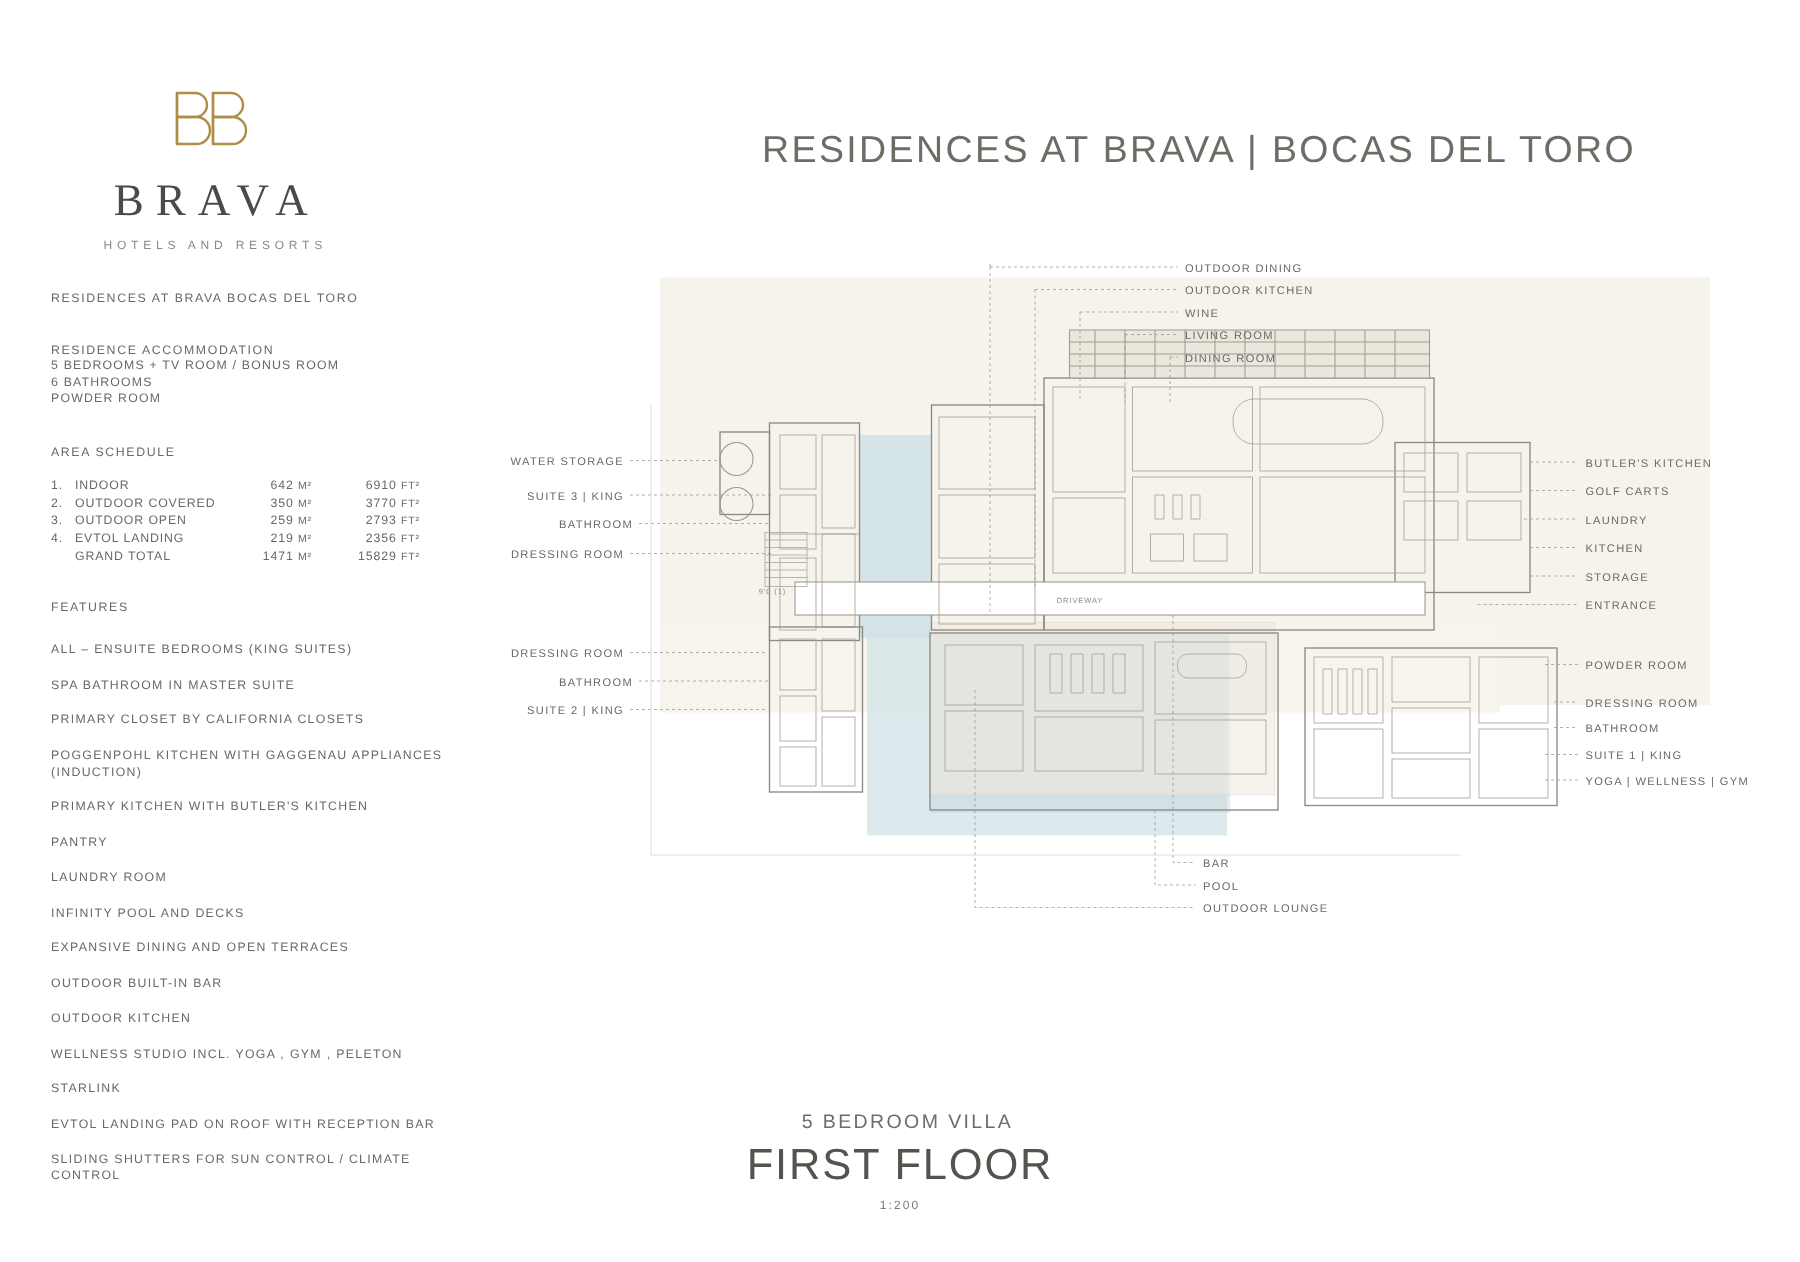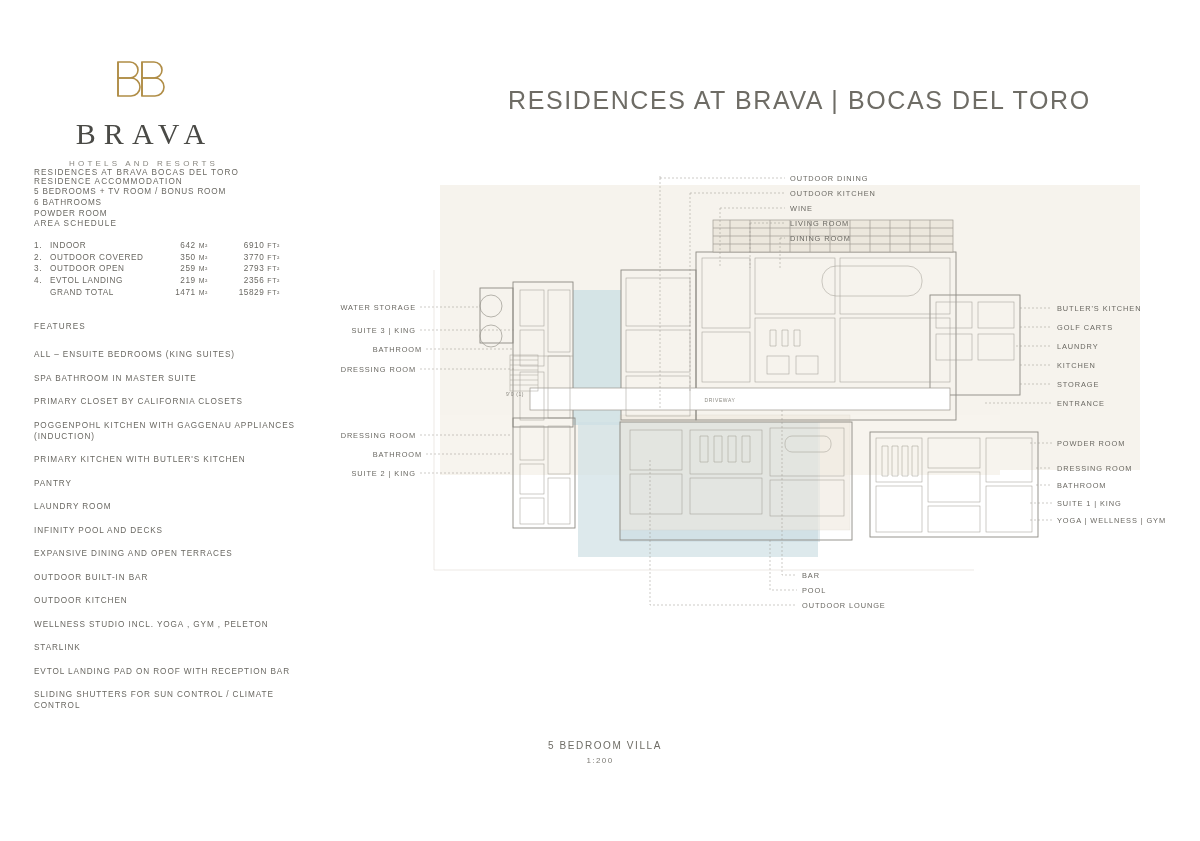--- a/index.html
+++ b/index.html
@@ -22,21 +22,21 @@
   .brand-name{
     font-size:30px;letter-spacing:8px;color:#4a4a46;
     font-family:"Liberation Serif", serif;
     margin-top:10px;padding-left:6px;
   }
   .brand-sub{
     font-size:8px;letter-spacing:3.2px;color:#8a8881;margin-top:8px;padding-left:4px;
   }
 
   .sec-title{
-    font-size:8.2px;letter-spacing:1.1px;color:#6a6862;
+    font-size:8.2px;letter-spacing:1.1px;color:#6a6862;margin-top:26px;
   }
   .sec-title.sp{margin-top:24px;}
   .small-list{font-size:8.2px;letter-spacing:.8px;line-height:11px;color:#6a6862;}
 
   
   .area-table{margin-top:12px;border-collapse:collapse;font-size:8.2px;letter-spacing:.6px;color:#6a6862;}
   .area-table td{padding:1.3px 0;vertical-align:bottom;white-space:nowrap;}
   .area-table td.no{width:16px;}
   .area-table td.nm{width:100px;}
   .area-table td.m2{width:58px;text-align:right;padding-right:10px;}
@@ -58,21 +58,21 @@
     white-space:nowrap;
     margin-top:28px;
   }
 
   
   .plan{position:absolute;left:330px;top:160px;width:860px;height:480px;}
   .plan svg{display:block;}
 
   
   .footer{position:absolute;left:0;right:0;top:740px;text-align:center;}
-  .footer .f1{font-size:10px;letter-spacing:1.6px;color:#6e6c65;margin-left:10px;}
+  .footer .f1{font-size:13px;letter-spacing:1.6px;color:#6e6c65;margin-left:10px;}
   .footer .f2{font-size:29px;letter-spacing:1.2px;color:#55534e;margin-top:6px;}
   .footer .f3{font-size:8px;letter-spacing:1.4px;color:#7d7b75;margin-top:5px;}
 
   .lbl{font-size:7.4px;letter-spacing:.9px;fill:#6a6862;font-family:"Liberation Sans",sans-serif;}
   .lbl-sm{font-size:5px;letter-spacing:.6px;fill:#8b8982;font-family:"Liberation Sans",sans-serif;}
 </style>
 </head>
 <body>
 
 <div class="page">
@@ -339,16 +339,17 @@
 
       <g stroke="#d8d3c9" stroke-width="0.5" fill="none">
         <path d="M104 110 v300"></path>
         <path d="M104 410 h540"></path>
       </g>
     </svg>
   </div>
 
   <div class="footer">
     <div class="f1">5 BEDROOM VILLA</div>
+    <div class="f2">FIRST FLOOR</div>
     <div class="f3">1:200</div>
   </div>
 
 </div>
 
 </body></html>

